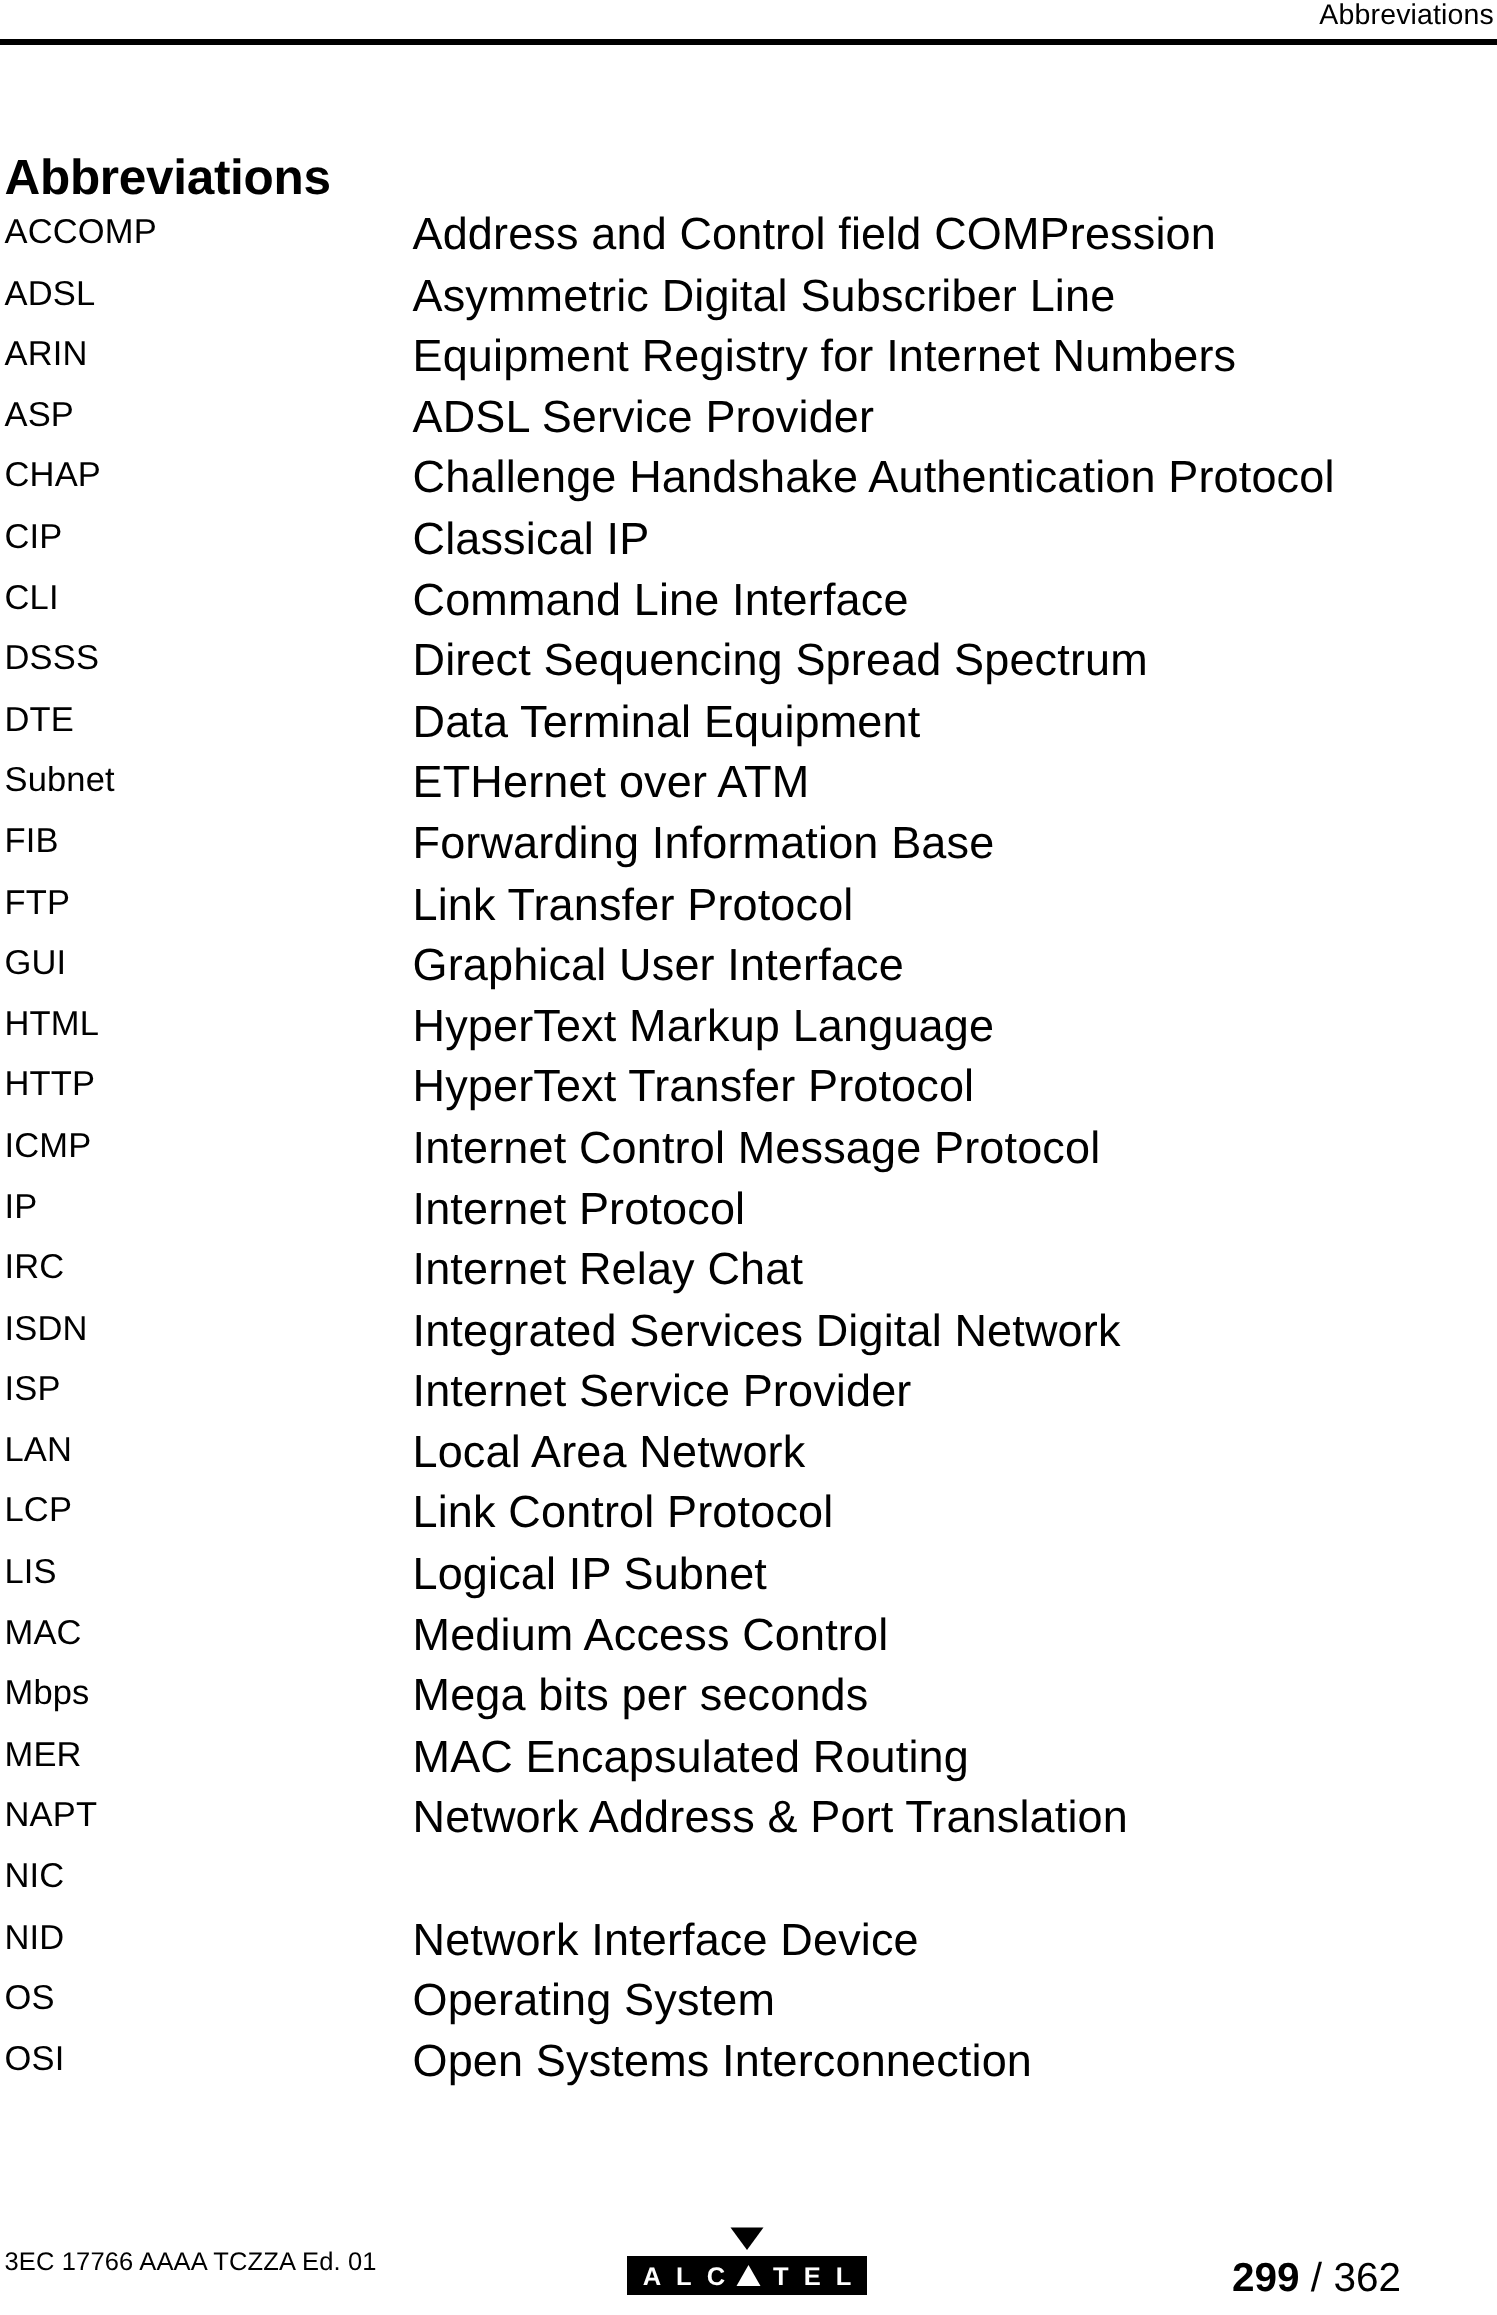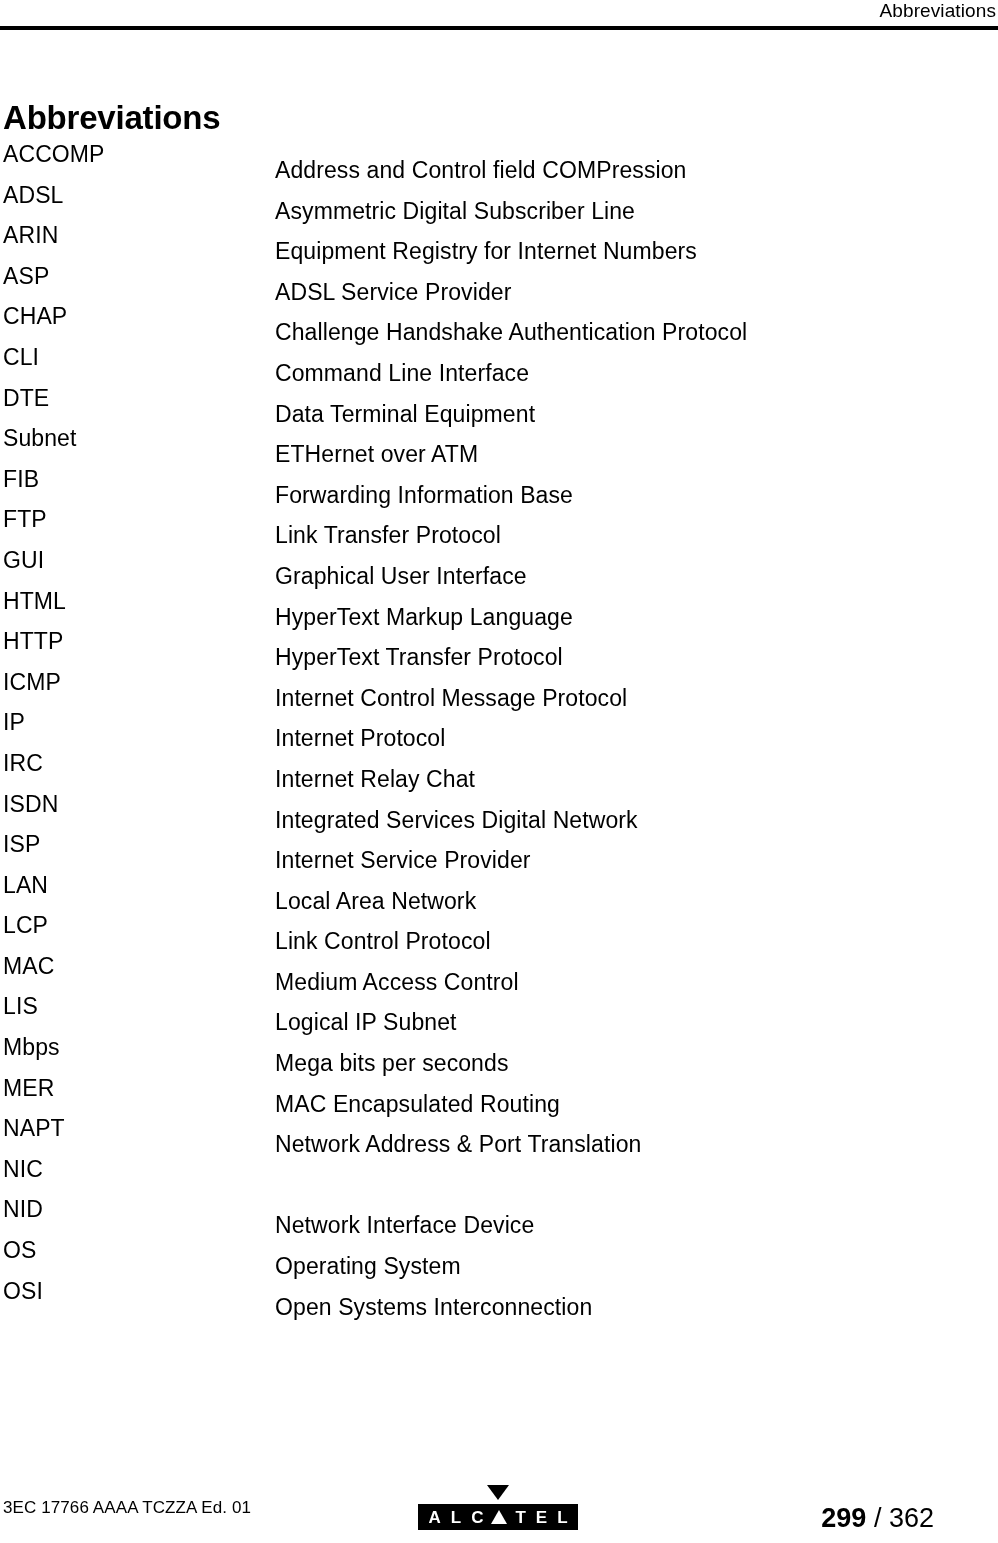--- a/index.html
+++ b/index.html
@@ -79,22 +79,22 @@
     left: 3px;
     top: 0;
     font-size: 23px;
     line-height: 30px;
     letter-spacing: 0.1px;
     white-space: nowrap;
   }
   .abbr-definition {
     position: absolute;
     left: 275px;
-    top: 16px;
-    font-size: 23px;
+    top: 3px;
+    font-size: 30px;
     line-height: 30px;
     letter-spacing: 0.1px;
     white-space: nowrap;
   }
 
   
   .page-footer {
     position: absolute;
     left: 0;
     top: 1480px;
@@ -210,24 +210,32 @@
       </div>
       <div class="abbr-row">
         <div class="abbr-term">ASP</div>
         <div class="abbr-definition">ADSL Service Provider</div>
       </div>
       <div class="abbr-row">
         <div class="abbr-term">CHAP</div>
         <div class="abbr-definition">Challenge Handshake Authentication Protocol</div>
       </div>
       <div class="abbr-row">
+        <div class="abbr-term">CIP</div>
+        <div class="abbr-definition">Classical IP</div>
+      </div>
+      <div class="abbr-row">
         <div class="abbr-term">CLI</div>
         <div class="abbr-definition">Command Line Interface</div>
       </div>
       <div class="abbr-row">
+        <div class="abbr-term">DSSS</div>
+        <div class="abbr-definition">Direct Sequencing Spread Spectrum</div>
+      </div>
+      <div class="abbr-row">
         <div class="abbr-term">DTE</div>
         <div class="abbr-definition">Data Terminal Equipment</div>
       </div>
       <div class="abbr-row">
         <div class="abbr-term">Subnet</div>
         <div class="abbr-definition">ETHernet over ATM</div>
       </div>
       <div class="abbr-row">
         <div class="abbr-term">FIB</div>
         <div class="abbr-definition">Forwarding Information Base</div>
@@ -270,26 +278,26 @@
       </div>
       <div class="abbr-row">
         <div class="abbr-term">LAN</div>
         <div class="abbr-definition">Local Area Network</div>
       </div>
       <div class="abbr-row">
         <div class="abbr-term">LCP</div>
         <div class="abbr-definition">Link Control Protocol</div>
       </div>
       <div class="abbr-row">
+        <div class="abbr-term">LIS</div>
+        <div class="abbr-definition">Logical IP Subnet</div>
+      </div>
+      <div class="abbr-row">
         <div class="abbr-term">MAC</div>
         <div class="abbr-definition">Medium Access Control</div>
-      </div>
-      <div class="abbr-row">
-        <div class="abbr-term">LIS</div>
-        <div class="abbr-definition">Logical IP Subnet</div>
       </div>
       <div class="abbr-row">
         <div class="abbr-term">Mbps</div>
         <div class="abbr-definition">Mega bits per seconds</div>
       </div>
       <div class="abbr-row">
         <div class="abbr-term">MER</div>
         <div class="abbr-definition">MAC Encapsulated Routing</div>
       </div>
       <div class="abbr-row">

